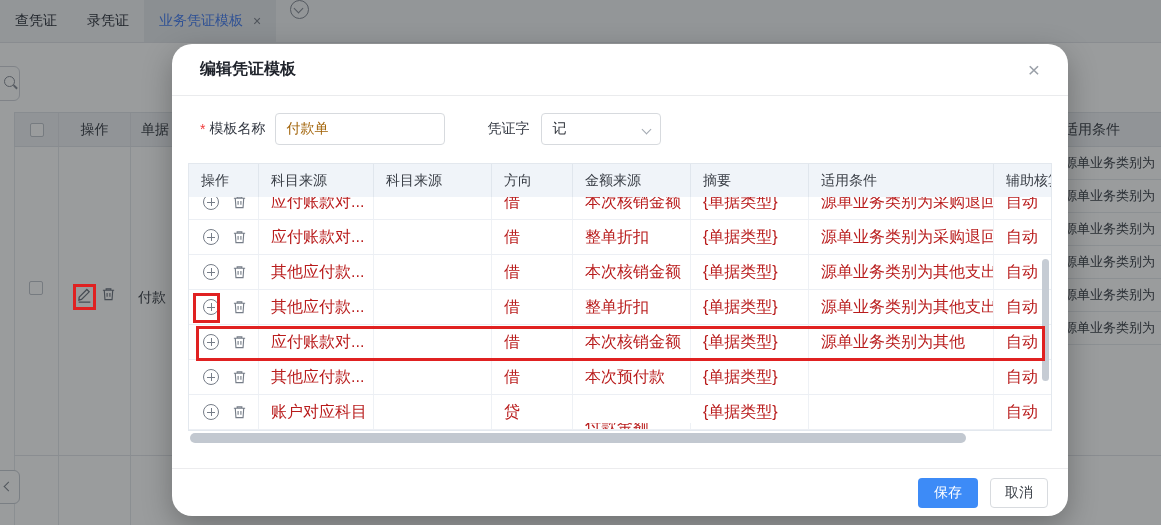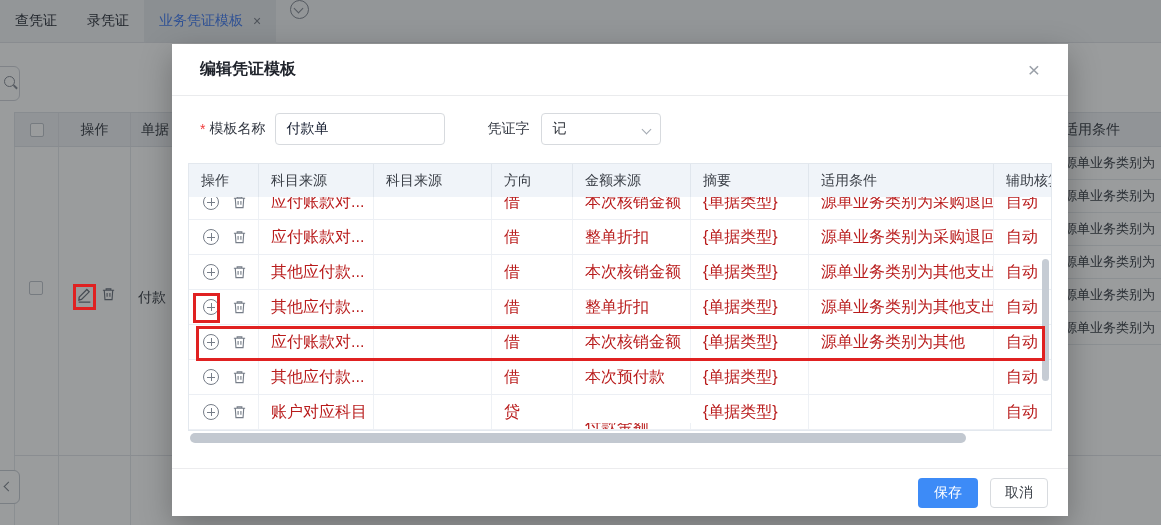--- a/index.html
+++ b/index.html
@@ -37,30 +37,30 @@
   .bgr-rows{position:absolute;left:1050px;top:147px;width:111px;}
   .bgr-row{height:32px;display:flex;align-items:center;padding-left:14px;border-bottom:1px solid #e7eaee;
            font-size:13px;color:#3a3f47;white-space:nowrap;overflow:hidden;}
   .collapse{position:absolute;left:-8px;top:470px;width:26px;height:32px;background:#fff;
             border:1px solid #c9cdd4;border-radius:6px;cursor:pointer;}
   .chev-l{position:absolute;right:7px;top:12px;width:6px;height:6px;border-left:1.5px solid #80868f;
           border-bottom:1.5px solid #80868f;transform:rotate(45deg);}
   .bg-icon{position:absolute;display:flex;align-items:center;justify-content:center;}
   
   .overlay{position:absolute;inset:0;background:rgba(15,18,22,.42);z-index:10;}
-  .modal{position:absolute;left:172px;top:44px;width:896px;height:472px;background:#fff;border-radius:0;
+  .modal{position:absolute;left:172px;top:44px;width:896px;height:472px;background:#fff;border-radius:20px;
          box-shadow:0 10px 30px rgba(0,0,0,.28);z-index:20;}
   .m-header{height:52px;border-bottom:1px solid #eaebed;display:flex;align-items:center;padding:0 28px;box-sizing:border-box;}
   .m-title{font-size:16px;font-weight:700;color:#20242c;}
   .m-close{position:absolute;right:22px;top:14px;width:24px;height:24px;line-height:24px;text-align:center;
            font-size:21px;color:#9aa0a8;cursor:pointer;}
   .m-form{position:absolute;left:28px;top:69px;height:32px;display:flex;align-items:center;font-size:14px;color:#343943;}
   .req{color:#f03a3a;margin-right:4px;}
   .m-input{margin-left:10px;width:170px;height:32px;border:1px solid #d7dade;border-radius:4px;
-           padding:0 10px;display:flex;align-items:center;box-sizing:border-box;font-size:14px;color:#0f172a;}
+           padding:0 10px;display:flex;align-items:center;box-sizing:border-box;font-size:14px;color:#a16207;}
   .m-wordlabel{margin-left:42px;}
   .m-select{margin-left:12px;width:120px;height:32px;border:1px solid #d7dade;border-radius:4px;padding:0 10px;
             display:flex;align-items:center;justify-content:space-between;box-sizing:border-box;font-size:14px;color:#2f333b;cursor:pointer;}
   .m-select .chev{border-color:#a2a8b1;}
   .m-tablewrap{position:absolute;left:16px;top:119px;width:864px;height:268px;border:1px solid #e3e8ee;
                overflow:hidden;box-sizing:border-box;}
   .t-hrow{display:flex;width:945px;height:33px;background:var(--thead,#f0f4f9);box-sizing:border-box;}
   .t-hcell{display:flex;align-items:center;padding-left:12px;font-size:14px;color:#383d45;
            border-right:1px solid #e0e6ed;box-sizing:border-box;flex:none;white-space:nowrap;overflow:hidden;}
   .t-body{position:relative;height:233px;overflow:hidden;}

